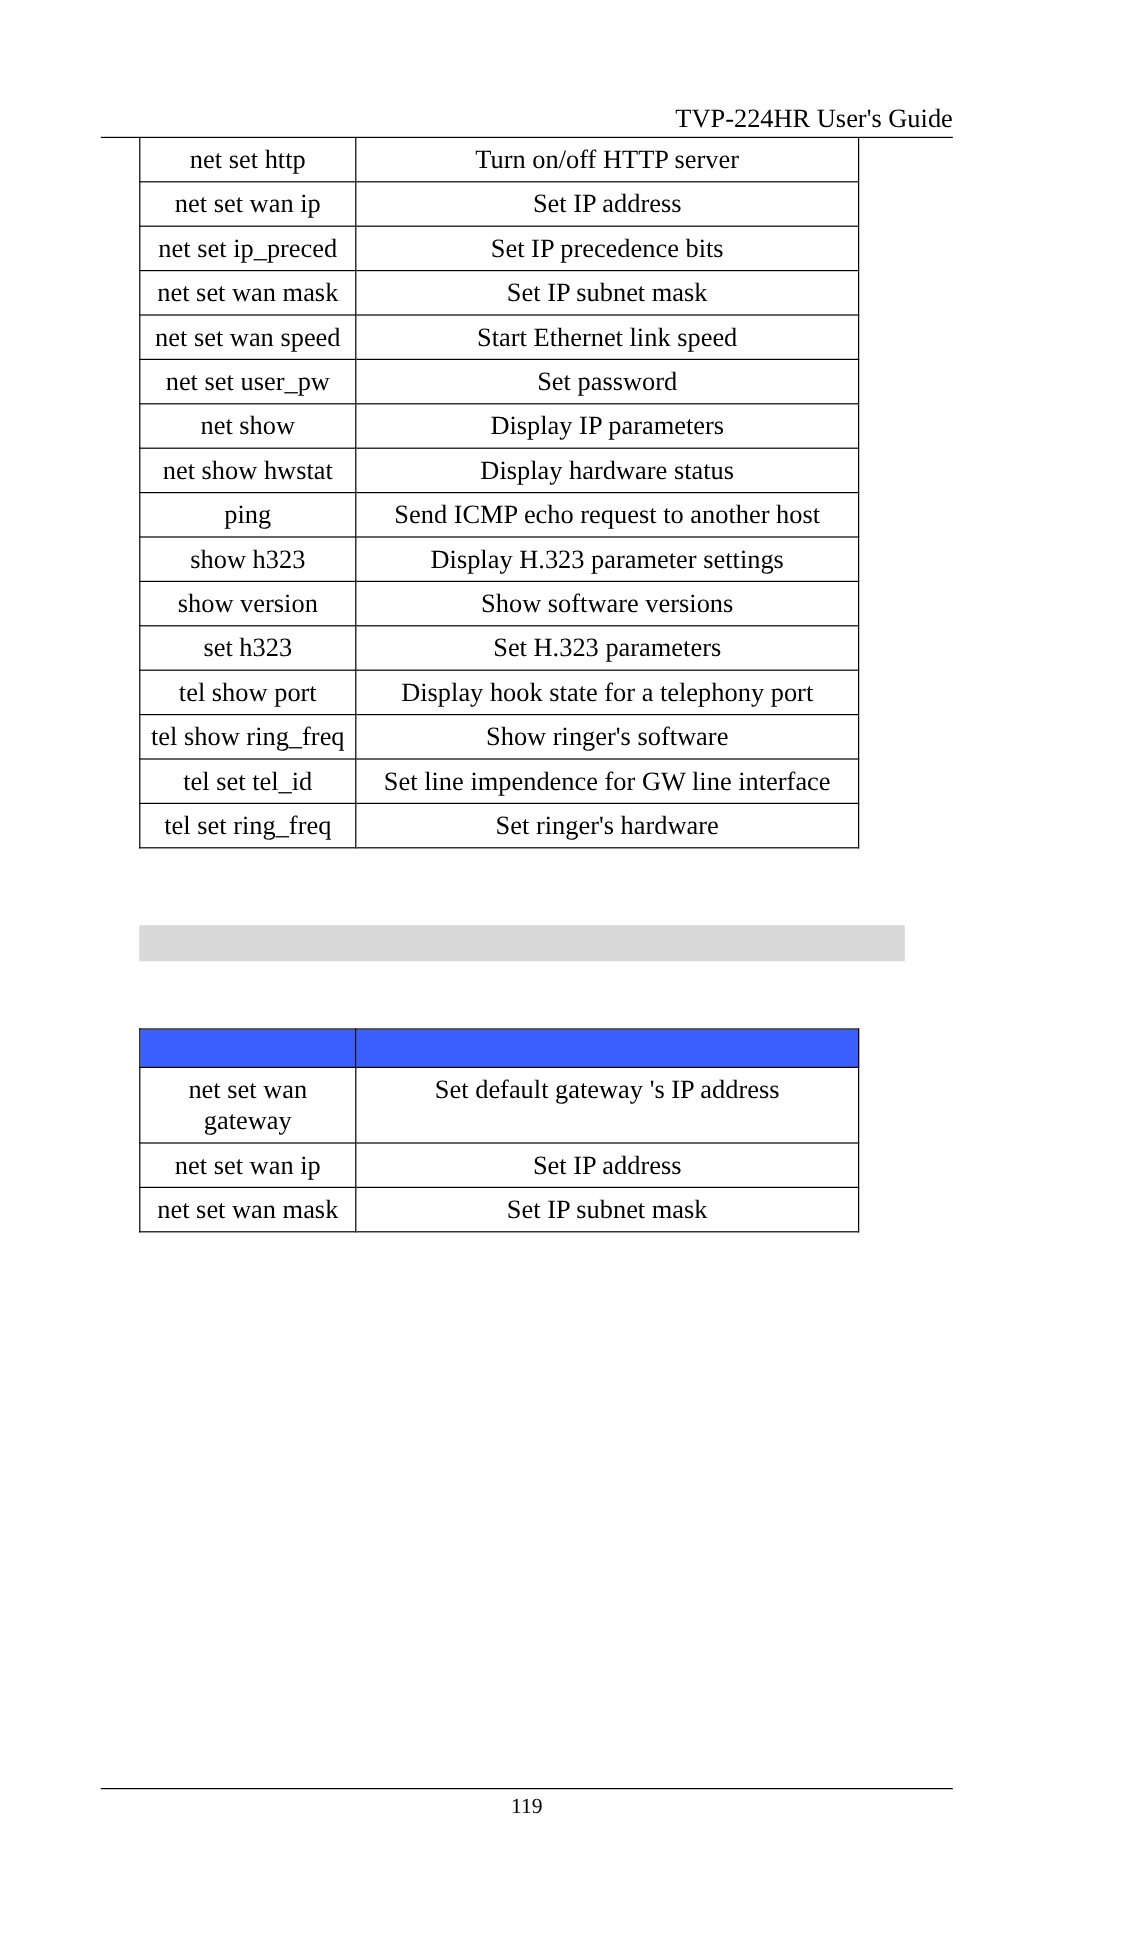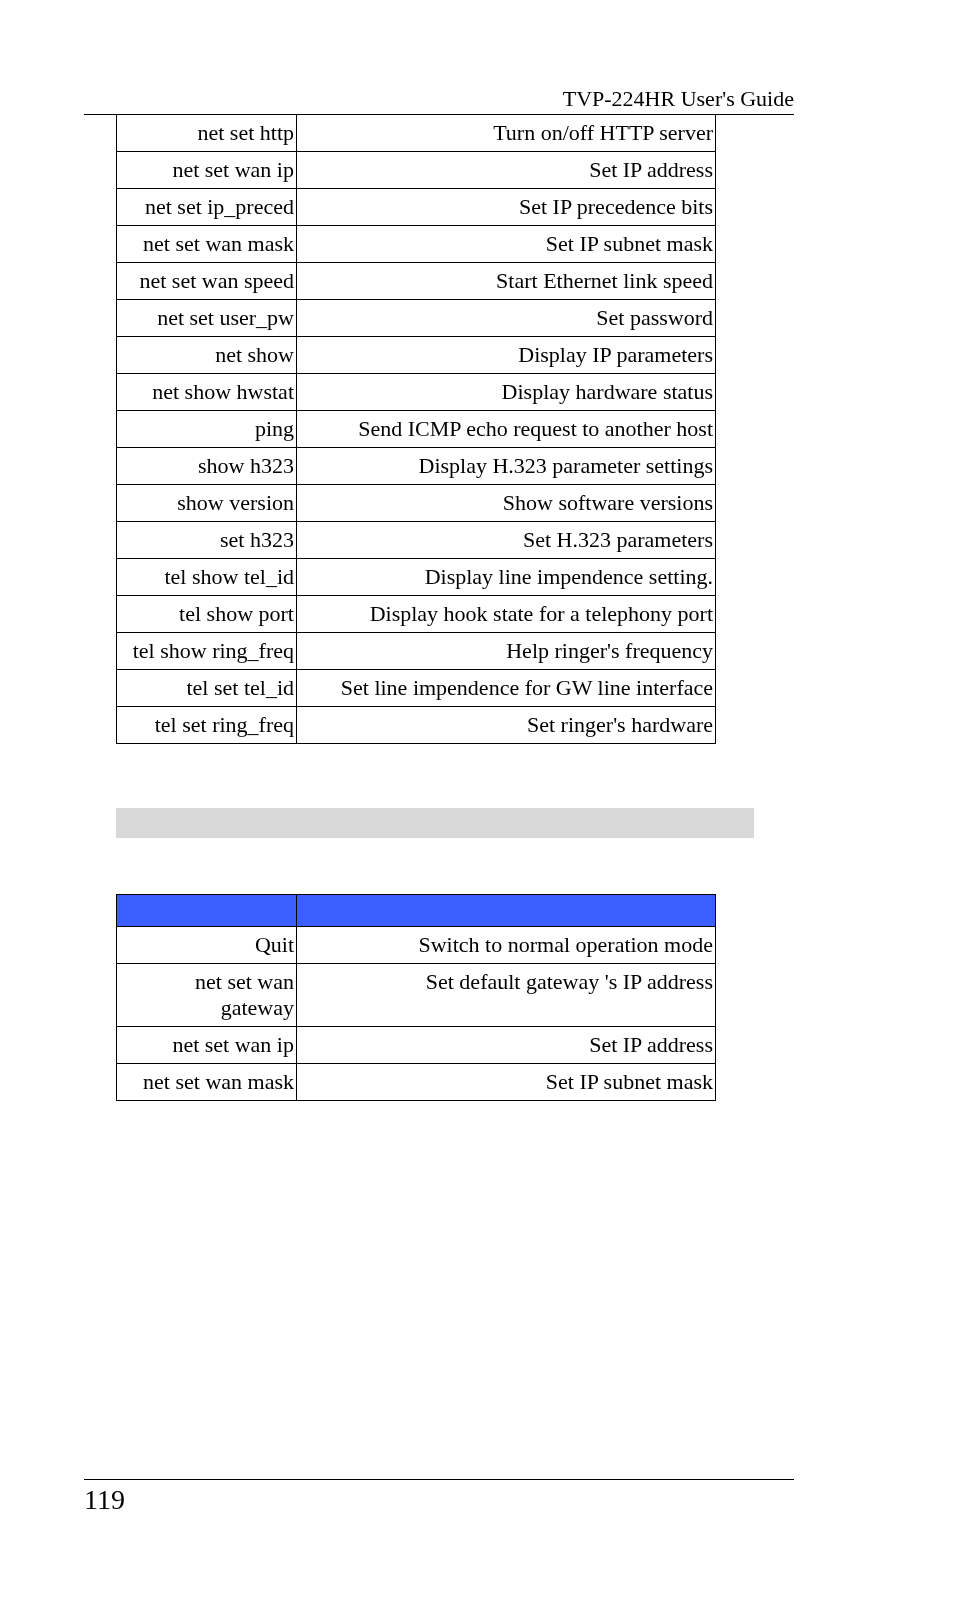--- a/index.html
+++ b/index.html
@@ -43,21 +43,21 @@
     table.cmdtable {
       border-collapse: collapse;
       width: 600px;
       font-size: 22px;
     }
 
     table.cmdtable td, table.cmdtable th {
       border: 1px solid #000;
       padding: 5px 2px 5px 2px;
       vertical-align: top;
-      text-align: right;
+      text-align: center;
       font-weight: normal;
     }
 
     table.cmdtable .col1 { width: 180px; }
     table.cmdtable .col2 { }
 
     
     .t1 tr:first-child td { border-top: none; }
     .t1 { border-top: none; }
     
@@ -92,21 +92,22 @@
       right: 114px;
       bottom: 96px;
     }
 
     .footer-rule {
       border-top: 1.5px solid #000;
       height: 0;
     }
 
     .page-number {
-      font-size: 28px;
+      text-align: center;
+      font-size: 18px;
       padding-top: 4px;
     }
   </style>
 </head>
 <body>
 
 <div class="page">
 
   <div class="header-row">
     <div class="header-title">TVP-224HR User's Guide</div>
@@ -161,30 +162,26 @@
         </tr>
         <tr>
           <td>show version</td>
           <td>Show software versions</td>
         </tr>
         <tr>
           <td>set h323</td>
           <td>Set H.323 parameters</td>
         </tr>
         <tr>
-          <td>tel show tel_id</td>
-          <td>Display line impendence setting.</td>
-        </tr>
-        <tr>
           <td>tel show port</td>
           <td>Display hook state for a telephony port</td>
         </tr>
         <tr>
           <td>tel show ring_freq</td>
-          <td>Help ringer's frequency</td>
+          <td>Show ringer's software</td>
         </tr>
         <tr>
           <td>tel set tel_id</td>
           <td>Set line impendence for GW line interface</td>
         </tr>
         <tr>
           <td>tel set ring_freq</td>
           <td>Set ringer's hardware</td>
         </tr>
       </tbody>
@@ -200,24 +197,20 @@
           <col class="col2">
         </colgroup>
       <thead>
         <tr>
           <th class="bluehead"></th>
           <th class="bluehead"></th>
         </tr>
       </thead>
       <tbody>
         <tr>
-          <td>Quit</td>
-          <td>Switch to normal operation mode</td>
-        </tr>
-        <tr>
           <td>net set wan gateway</td>
           <td>Set default gateway 's IP address</td>
         </tr>
         <tr>
           <td>net set wan ip</td>
           <td>Set IP address</td>
         </tr>
         <tr>
           <td>net set wan mask</td>
           <td>Set IP subnet mask</td>

